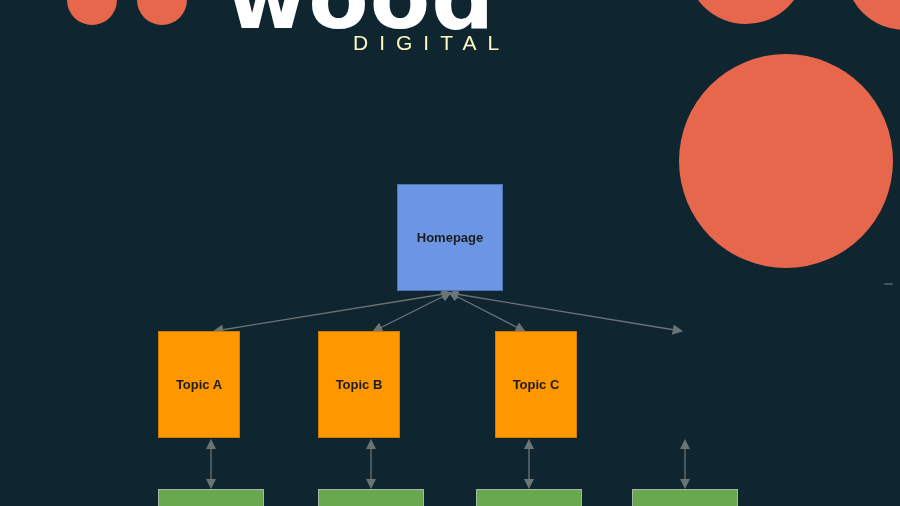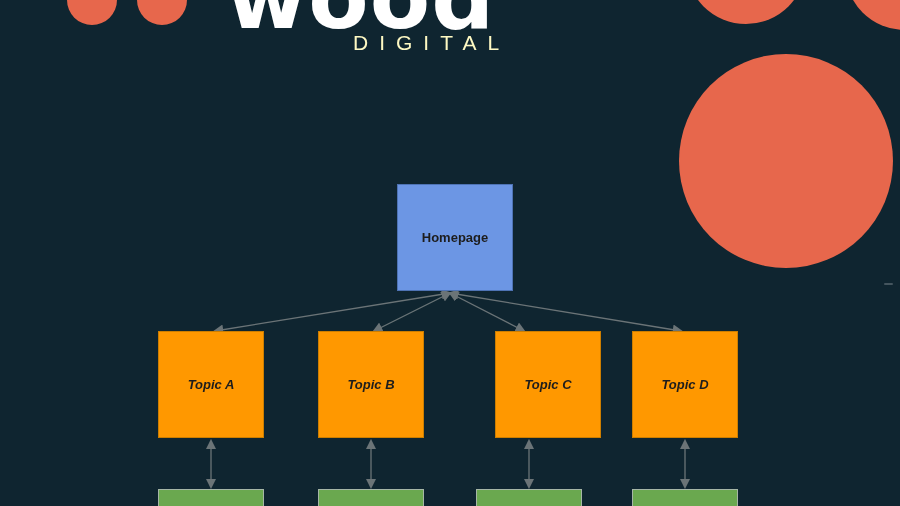--- a/index.html
+++ b/index.html
@@ -27,26 +27,26 @@
     font-size:21px;line-height:21px;letter-spacing:11px;
     color:#fef9c3;font-weight:400;white-space:nowrap;
   }
   
   .node{
     position:absolute;box-sizing:border-box;
     display:flex;align-items:center;justify-content:center;
     font-weight:bold;font-size:13px;color:#1d1d1d;text-align:center;
   }
   .node-homepage{
-    left:397px;top:184px;width:116px;height:107px;
+    left:397px;top:184px;width:106px;height:107px;
     background:var(--blue,#6c96e4);border:1px solid #4e73b4;
   }
   .node-topic{
-    top:331px;width:106px;height:107px;
-    background:var(--orange,#ff9800);border:1px solid #cd7e00;font-style:italic;
+    top:331px;width:82px;height:107px;
+    background:var(--orange,#ff9800);border:1px solid #cd7e00;
   }
   .topic-a{left:158px;} .topic-b{left:318px;}
   .topic-c{left:476px;margin-left:19px;} .topic-d{left:632px;}
   .node-sub{
     top:489px;width:106px;height:30px;
     background:var(--green,#6aa84f);border:1px solid #a6b6a6;
   }
   .sub-a{left:158px;} .sub-b{left:318px;}
   .sub-c{left:476px;} .sub-d{left:632px;}
   
@@ -96,23 +96,20 @@
 
   <div class="node node-topic topic-a">
     <span>Topic A</span>
   </div>
   <div class="node node-topic topic-b">
     <span>Topic B</span>
   </div>
   <div class="node node-topic topic-c">
     <span>Topic C</span>
   </div>
-  <div class="node node-topic topic-d">
-    <span>Topic D</span>
-  </div>
 
   <div class="node node-sub sub-a"></div>
   <div class="node node-sub sub-b"></div>
   <div class="node node-sub sub-c"></div>
   <div class="node node-sub sub-d"></div>
 
   <div class="artifact-dash"></div>
 </div>
 
 </body></html>

